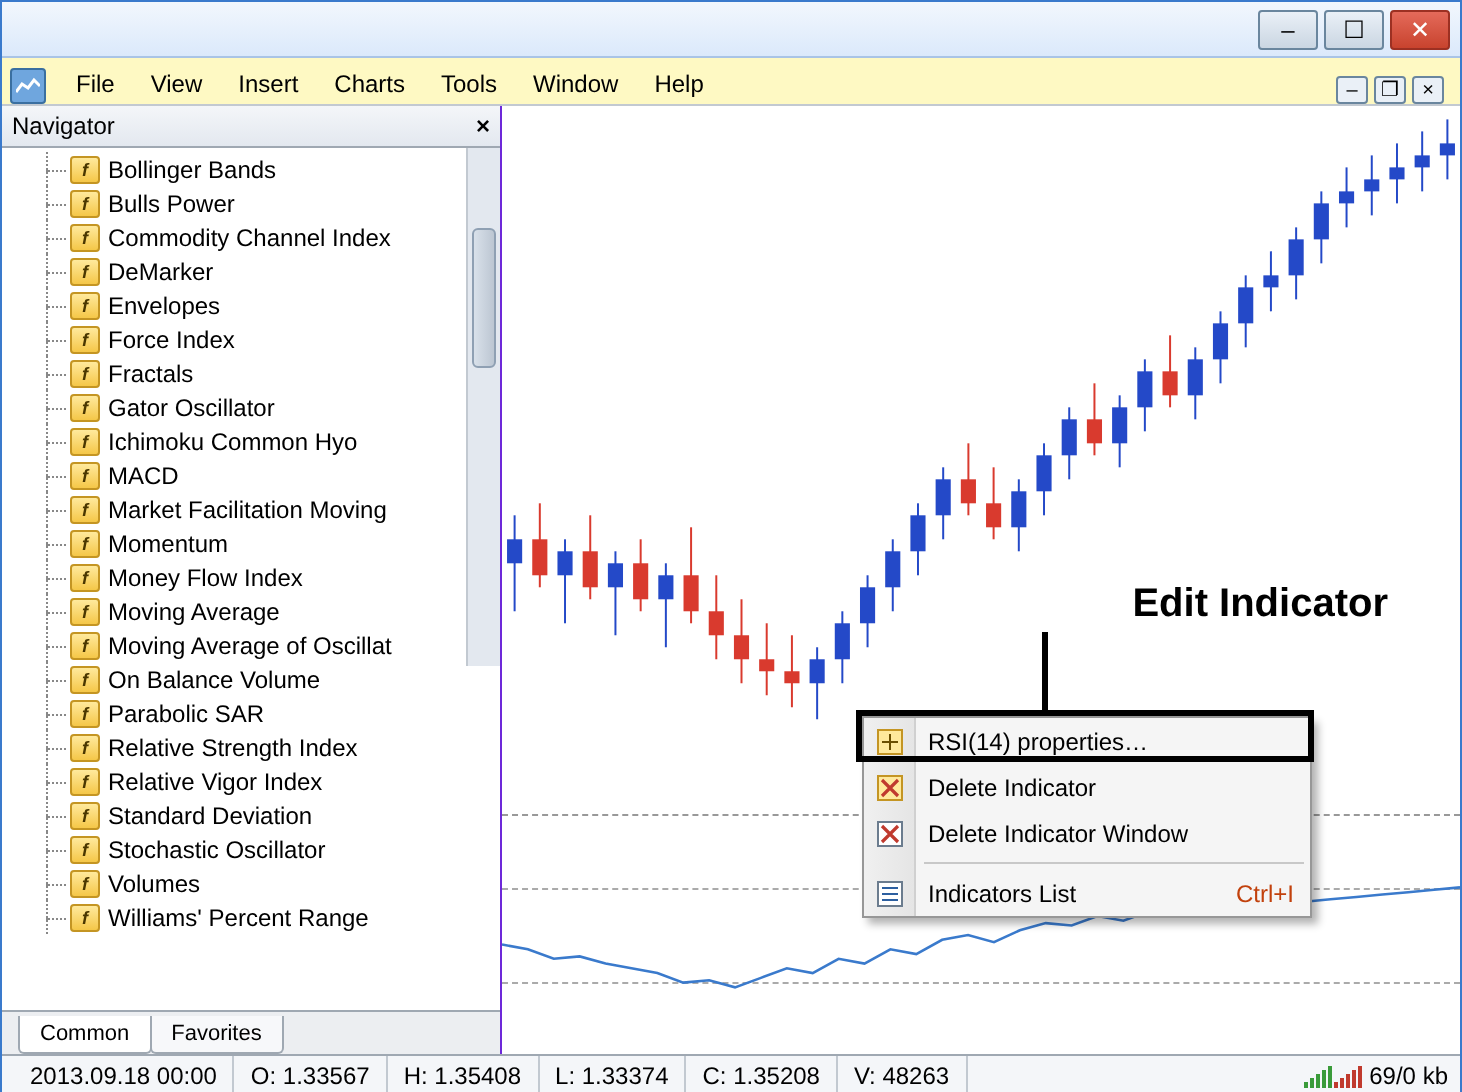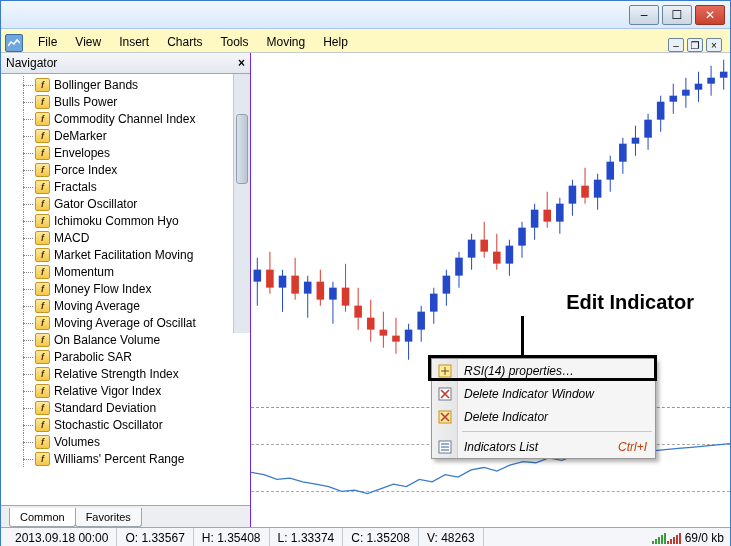--- a/index.html
+++ b/index.html
@@ -37,21 +37,21 @@
 .nav-tabs .tab { padding:3px 10px;border:1px solid #9fa8b2;border-top:none;background:#f7f8fa;font-size:11px;margin-right:-1px;border-radius:0 0 3px 3px;cursor:pointer;}
 .nav-tabs .tab.active { background:#fff;}
 
 
 .chart-area { flex:1; position:relative; background:#fff;}
 .chart-svg { width:100%; height:100%; display:block;}
 .rsi-pane { position:absolute;left:0;right:0;bottom:0;height:120px;border-top:1px dashed #999;}
 .rsi-pane .dline { position:absolute;left:0;right:0;border-top:1px dashed #aaa;}
 
 
-.ctxmenu { position:absolute; width:225px; background:#f5f5f5; border:1px solid #979797; box-shadow:3px 3px 4px rgba(0,0,0,0.3); font-size:12px;font-style:italic;}
+.ctxmenu { position:absolute; width:225px; background:#f5f5f5; border:1px solid #979797; box-shadow:3px 3px 4px rgba(0,0,0,0.3); font-size:12px;}
 .ctx-gutter { position:absolute;left:0;top:0;bottom:0;width:26px;background:linear-gradient(90deg,#f0f0f0,#e5e5e5);border-right:1px solid #d0d0d0;}
 .ctx-item { position:relative;height:23px;display:flex;align-items:center;padding-left:32px;cursor:pointer;}
 .ctx-sep { height:1px;background:#c8c8c8;margin:3px 3px 3px 30px;}
 .ctx-item .sc { margin-left:auto;margin-right:8px;color:#c2410c;}
 .ctx-hl { position:absolute; border:3px solid #000; pointer-events:none;}
 .ctx-icon { position:absolute;left:5px;width:16px;height:16px;display:flex;align-items:center;justify-content:center;}
 
 
 .anno-label { position:absolute; font-weight:bold; font-size:20px; color:#000;}
 .anno-line { position:absolute; background:#000;}
@@ -85,21 +85,21 @@
     <div class="app-icon">
         <svg width="12" height="10">
           <polyline points="0,8 3,4 6,6 9,2 12,5" stroke="#fff" fill="none" stroke-width="1.5"></polyline>
         </svg>
       </div>
     <div class="mitem">File</div>
     <div class="mitem">View</div>
     <div class="mitem">Insert</div>
     <div class="mitem">Charts</div>
     <div class="mitem">Tools</div>
-    <div class="mitem">Moving</div>
+    <div class="mitem">Window</div>
     <div class="mitem">Help</div>
     <div class="mini-controls">
       <span>‒</span>
       <span>❐</span>
       <span>×</span>
     </div>
   </div>
 
   <div class="body">
 
@@ -333,34 +333,34 @@
               <svg width="14" height="14">
                 <rect x="1" y="1" width="12" height="12" fill="#ffe99c" stroke="#c49523"></rect>
                 <path d="M3 7h8M7 3v8" stroke="#6b4f00"></path>
               </svg>
             </span>
           <span>RSI(14) properties…</span>
         </div>
         <div class="ctx-item">
           <span class="ctx-icon">
               <svg width="14" height="14">
+                <rect x="1" y="1" width="12" height="12" fill="#ffe99c" stroke="#c49523"></rect>
+                <path d="M3 3l8 8M11 3l-8 8" stroke="#c03a2e" stroke-width="1.6"></path>
+              </svg>
+            </span>
+          <span>Delete Indicator</span>
+        </div>
+        <div class="ctx-item">
+          <span class="ctx-icon">
+              <svg width="14" height="14">
                 <rect x="1" y="1" width="12" height="12" fill="#fff" stroke="#6b7c8e"></rect>
                 <path d="M3 3l8 8M11 3l-8 8" stroke="#c03a2e" stroke-width="1.6"></path>
               </svg>
             </span>
           <span>Delete Indicator Window</span>
-        </div>
-        <div class="ctx-item">
-          <span class="ctx-icon">
-              <svg width="14" height="14">
-                <rect x="1" y="1" width="12" height="12" fill="#ffe99c" stroke="#c49523"></rect>
-                <path d="M3 3l8 8M11 3l-8 8" stroke="#c03a2e" stroke-width="1.6"></path>
-              </svg>
-            </span>
-          <span>Delete Indicator</span>
         </div>
         <div class="ctx-sep"></div>
         <div class="ctx-item">
           <span class="ctx-icon">
               <svg width="14" height="14">
                 <rect x="1" y="1" width="12" height="12" fill="#fff" stroke="#6b7c8e"></rect>
                 <path d="M3 4h8M3 7h8M3 10h8" stroke="#2c5fa0"></path>
               </svg>
             </span>
           <span>Indicators List</span>

